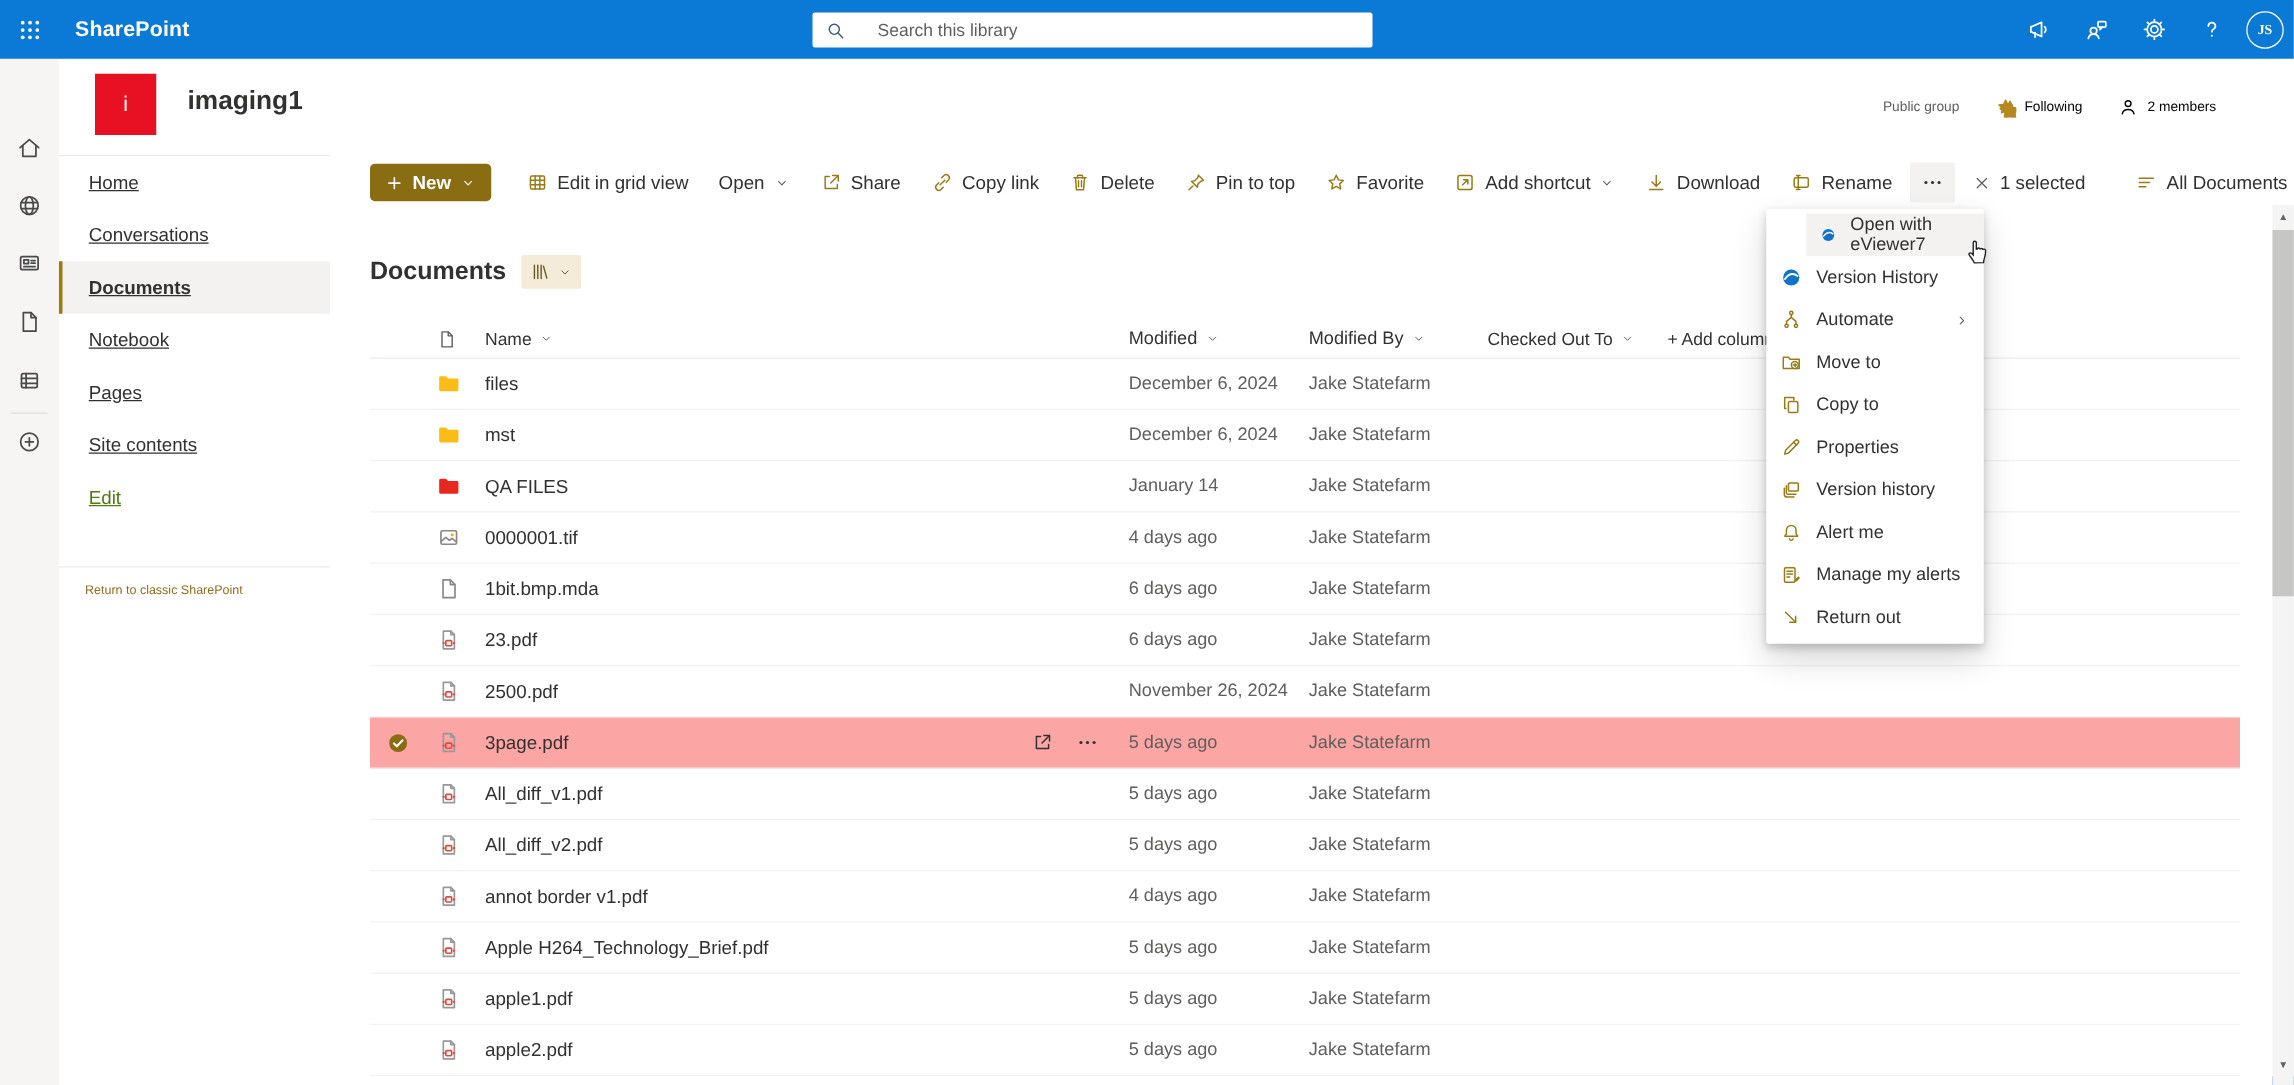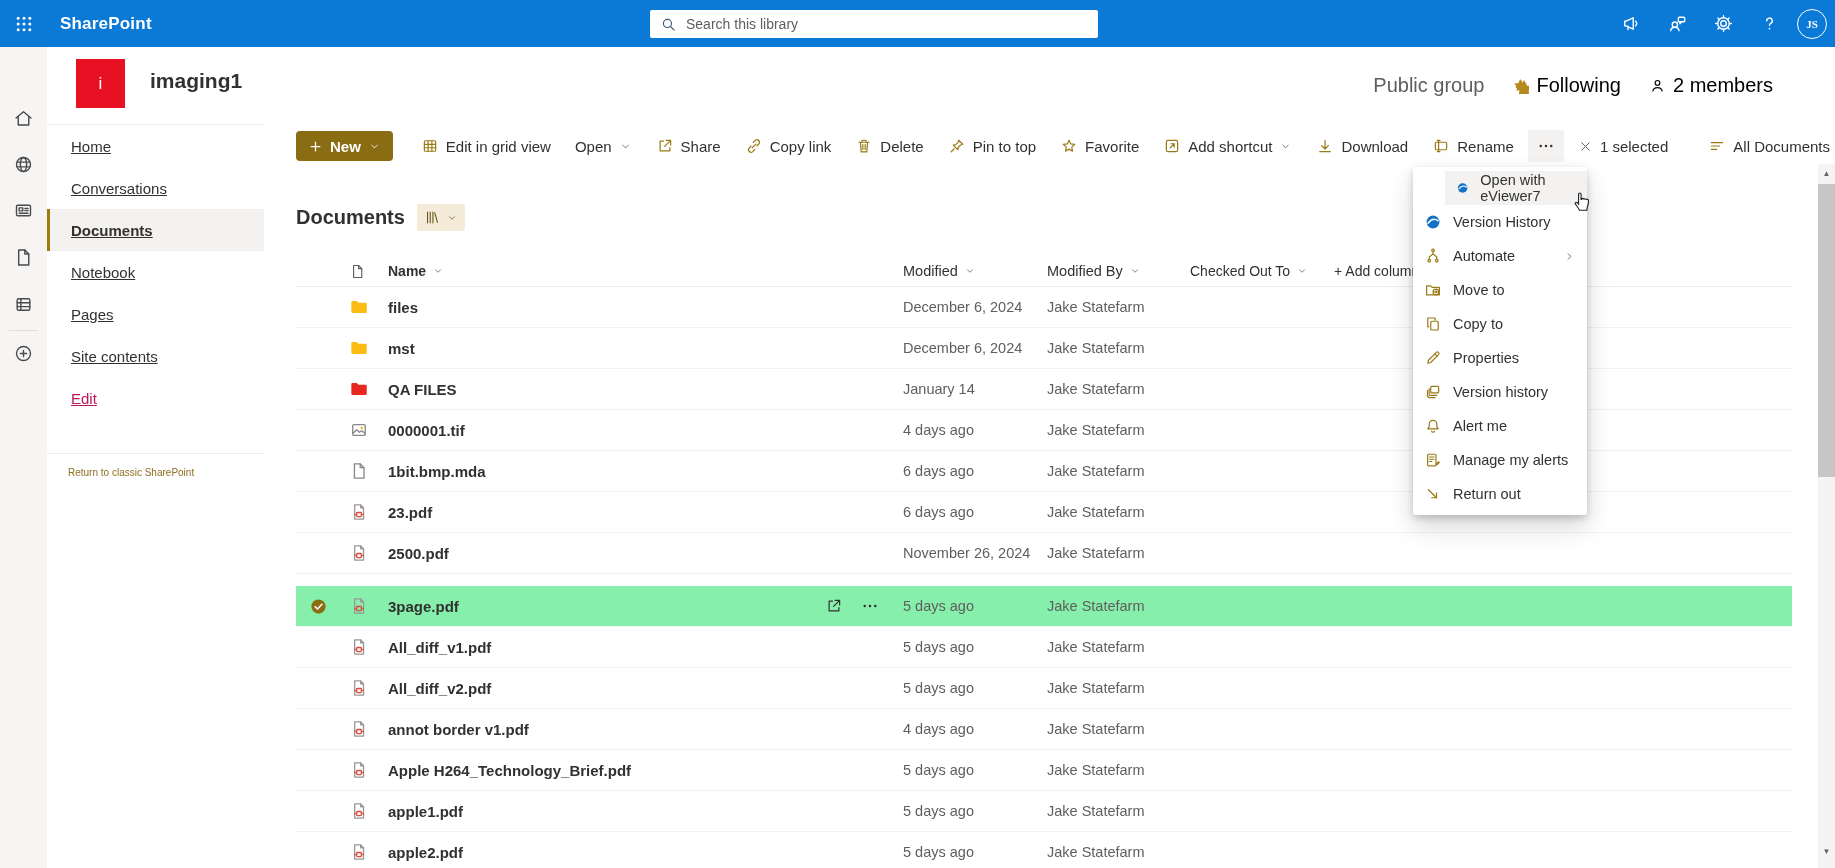--- a/index.html
+++ b/index.html
@@ -7,44 +7,44 @@
     font-family:"Liberation Sans", sans-serif; color:#323130; }
 
   
   svg.ic { fill:none; stroke:currentColor; stroke-width:1.6; stroke-linecap:round; stroke-linejoin:round; display:block; }
 
   
   .topbar { position:absolute; left:0; top:0; width:1835px; height:47px; background:#0b79d6; display:flex; align-items:center; z-index:30; }
   .waffle { width:47px; height:47px; display:flex; align-items:center; justify-content:center; color:#fff; cursor:pointer; }
   .brand { color:#fff; font-size:17px; font-weight:700; margin-left:13px; letter-spacing:.2px; }
   .searchbox { position:absolute; left:650px; top:10px; width:448px; height:28px; background:#fff; border-radius:2px; display:flex; align-items:center; padding:0 10px; color:#3b4a57; }
-  .searchbox input { border:none; outline:none; flex:1; font-size:14px; margin-left:9px; color:#323130; font-family:inherit; background:transparent; }
+  .searchbox input { border:none; outline:none; flex:1; font-size:14px; margin-left:25px; color:#323130; font-family:inherit; background:transparent; }
   .searchbox input::placeholder { color:#605e5c; }
   .tb-right { position:absolute; right:8px; top:0; height:47px; display:flex; align-items:center; gap:10px; color:#fff;font-family:Liberation Serif, serif; }
   .tb-btn { width:36px; height:36px; display:flex; align-items:center; justify-content:center; cursor:pointer; }
   .avatar { width:30px; height:30px; border-radius:50%; border:1.6px solid #fff; color:#fff; font-size:11px; font-weight:700; display:flex; align-items:center; justify-content:center; cursor:pointer; }
 
   
   .rail { position:absolute; left:0; top:47px; width:47px; height:821px; background:#f6f5f4; z-index:5; }
   .rail-ic { position:absolute; left:13px; width:21px; height:21px; color:#4a4a4a; cursor:pointer; }
   .rail-div { position:absolute; left:9px; width:29px; border-top:1px solid #e1dfdd; }
 
   
   .siteheader { position:absolute; left:47px; top:47px; width:1788px; height:77px; background:#fff; }
   .sitelogo { position:absolute; left:29px; top:12px; width:49px; height:49px; background:#e81123; color:#fff; display:flex; align-items:center; justify-content:center; font-size:17px; cursor:pointer; }
   .sitetitle { position:absolute; left:103px; top:22px; font-size:21px; font-weight:700; cursor:pointer; }
-  .site-meta { position:absolute; right:62px; top:0; height:77px; display:flex; align-items:center; gap:28px; font-size:20px; }
+  .site-meta { position:absolute; right:62px; top:0; height:77px; display:flex; align-items:center; gap:28px; font-size:11px; }
   .meta-item { display:flex; align-items:center; gap:7px; color:#000000; cursor:pointer; }
   .meta-muted { color:#605e5c; cursor:default; }
 
   
   .sidebar { position:absolute; left:47px; top:124px; width:217px; height:744px; background:#fff; border-top:1px solid #edebe9; z-index:4; }
   .nav-item { height:42px; display:flex; align-items:center; padding-left:21px; font-size:15px; color:#323130; cursor:pointer; border-left:3px solid transparent;text-decoration:underline; }
   .nav-item.sel { background:#f3f2f1; border-left:3px solid #9e7a13; font-weight:700; }
-  .nav-item.gold { color:#be185d; }
+  .nav-item.gold { color:#4d7c0f; }
   .side-div { border-top:1px solid #edebe9; margin-top:34px; }
   .return-link { display:block; padding:13px 0 0 21px; font-size:10px; color:#8f6e1f; cursor:pointer; text-decoration:none; }
 
   
   .main { position:absolute; left:264px; top:124px; width:1571px; height:744px; background:#fff; }
 
   
   .cmdbar { height:44px; display:flex; align-items:center; padding-left:32px; gap:4px; }
   .btn-new { height:30px; background:#8a6c13; color:#fff; border:none; border-radius:4px; display:flex; align-items:center; gap:7px; padding:0 12px; font-size:15px; font-weight:600; cursor:pointer; font-family:inherit; }
   .cmd { height:32px; display:flex; align-items:center; gap:7px; padding:0 10px; font-size:15px; color:#323130; background:transparent; border:none; border-radius:2px; cursor:pointer; font-family:inherit; white-space:nowrap; }
@@ -56,24 +56,24 @@
   
   .heading-row { display:flex; align-items:center; margin:36px 0 0 32px; gap:12px; }
   .heading { font-size:20px; font-weight:700; }
   .view-pill { height:27px; background:#f4ecd9; border:none; border-radius:2px; display:flex; align-items:center; gap:5px; padding:0 7px; color:#6b5b22; cursor:pointer; }
 
   
   .table { margin-left:32px; width:1496px; margin-top:25px; font-size:15px; }
   .thead { display:flex; align-items:center; height:31px; color:#323130; font-size:14px; border-bottom:1px solid #edebe9; }
   .thead .hc { display:flex; align-items:center; gap:6px; cursor:pointer; }
   .trow { display:flex; align-items:center; height:41px; border-bottom:1px solid #f3f2f1; cursor:pointer; }
-  .trow.sel { background:#86efac;margin-top:12px; }
+  .trow.sel { background:#fca5a5; }
   .c-sel { width:44px; display:flex; align-items:center; justify-content:center; }
   .c-type { width:40px; display:flex; align-items:center; justify-content:flex-start; padding-left:9px; }
-  .c-name { width:523px; display:flex; align-items:center; padding-left:8px; gap:6px;font-weight:bold; }
+  .c-name { width:523px; display:flex; align-items:center; padding-left:8px; gap:6px; }
   .c-name .fname { color:#323130; }
   .row-actions { margin-left:auto; margin-right:24px; display:flex; align-items:center; gap:18px; color:#323130; }
   .c-mod { width:144px; color:#605e5c; font-size:14.5px; }
   .c-modby { width:143px; color:#605e5c; font-size:14.5px; }
   .c-cout { width:144px; }
   .c-add { flex:1; color:#323130; font-size:14px; display:flex; align-items:center; gap:4px; cursor:pointer; }
   .folder-y { color:#fbbc15; }
   .folder-r { color:#e8281e; }
   .gray-ic { color:#8a8886; }
 

